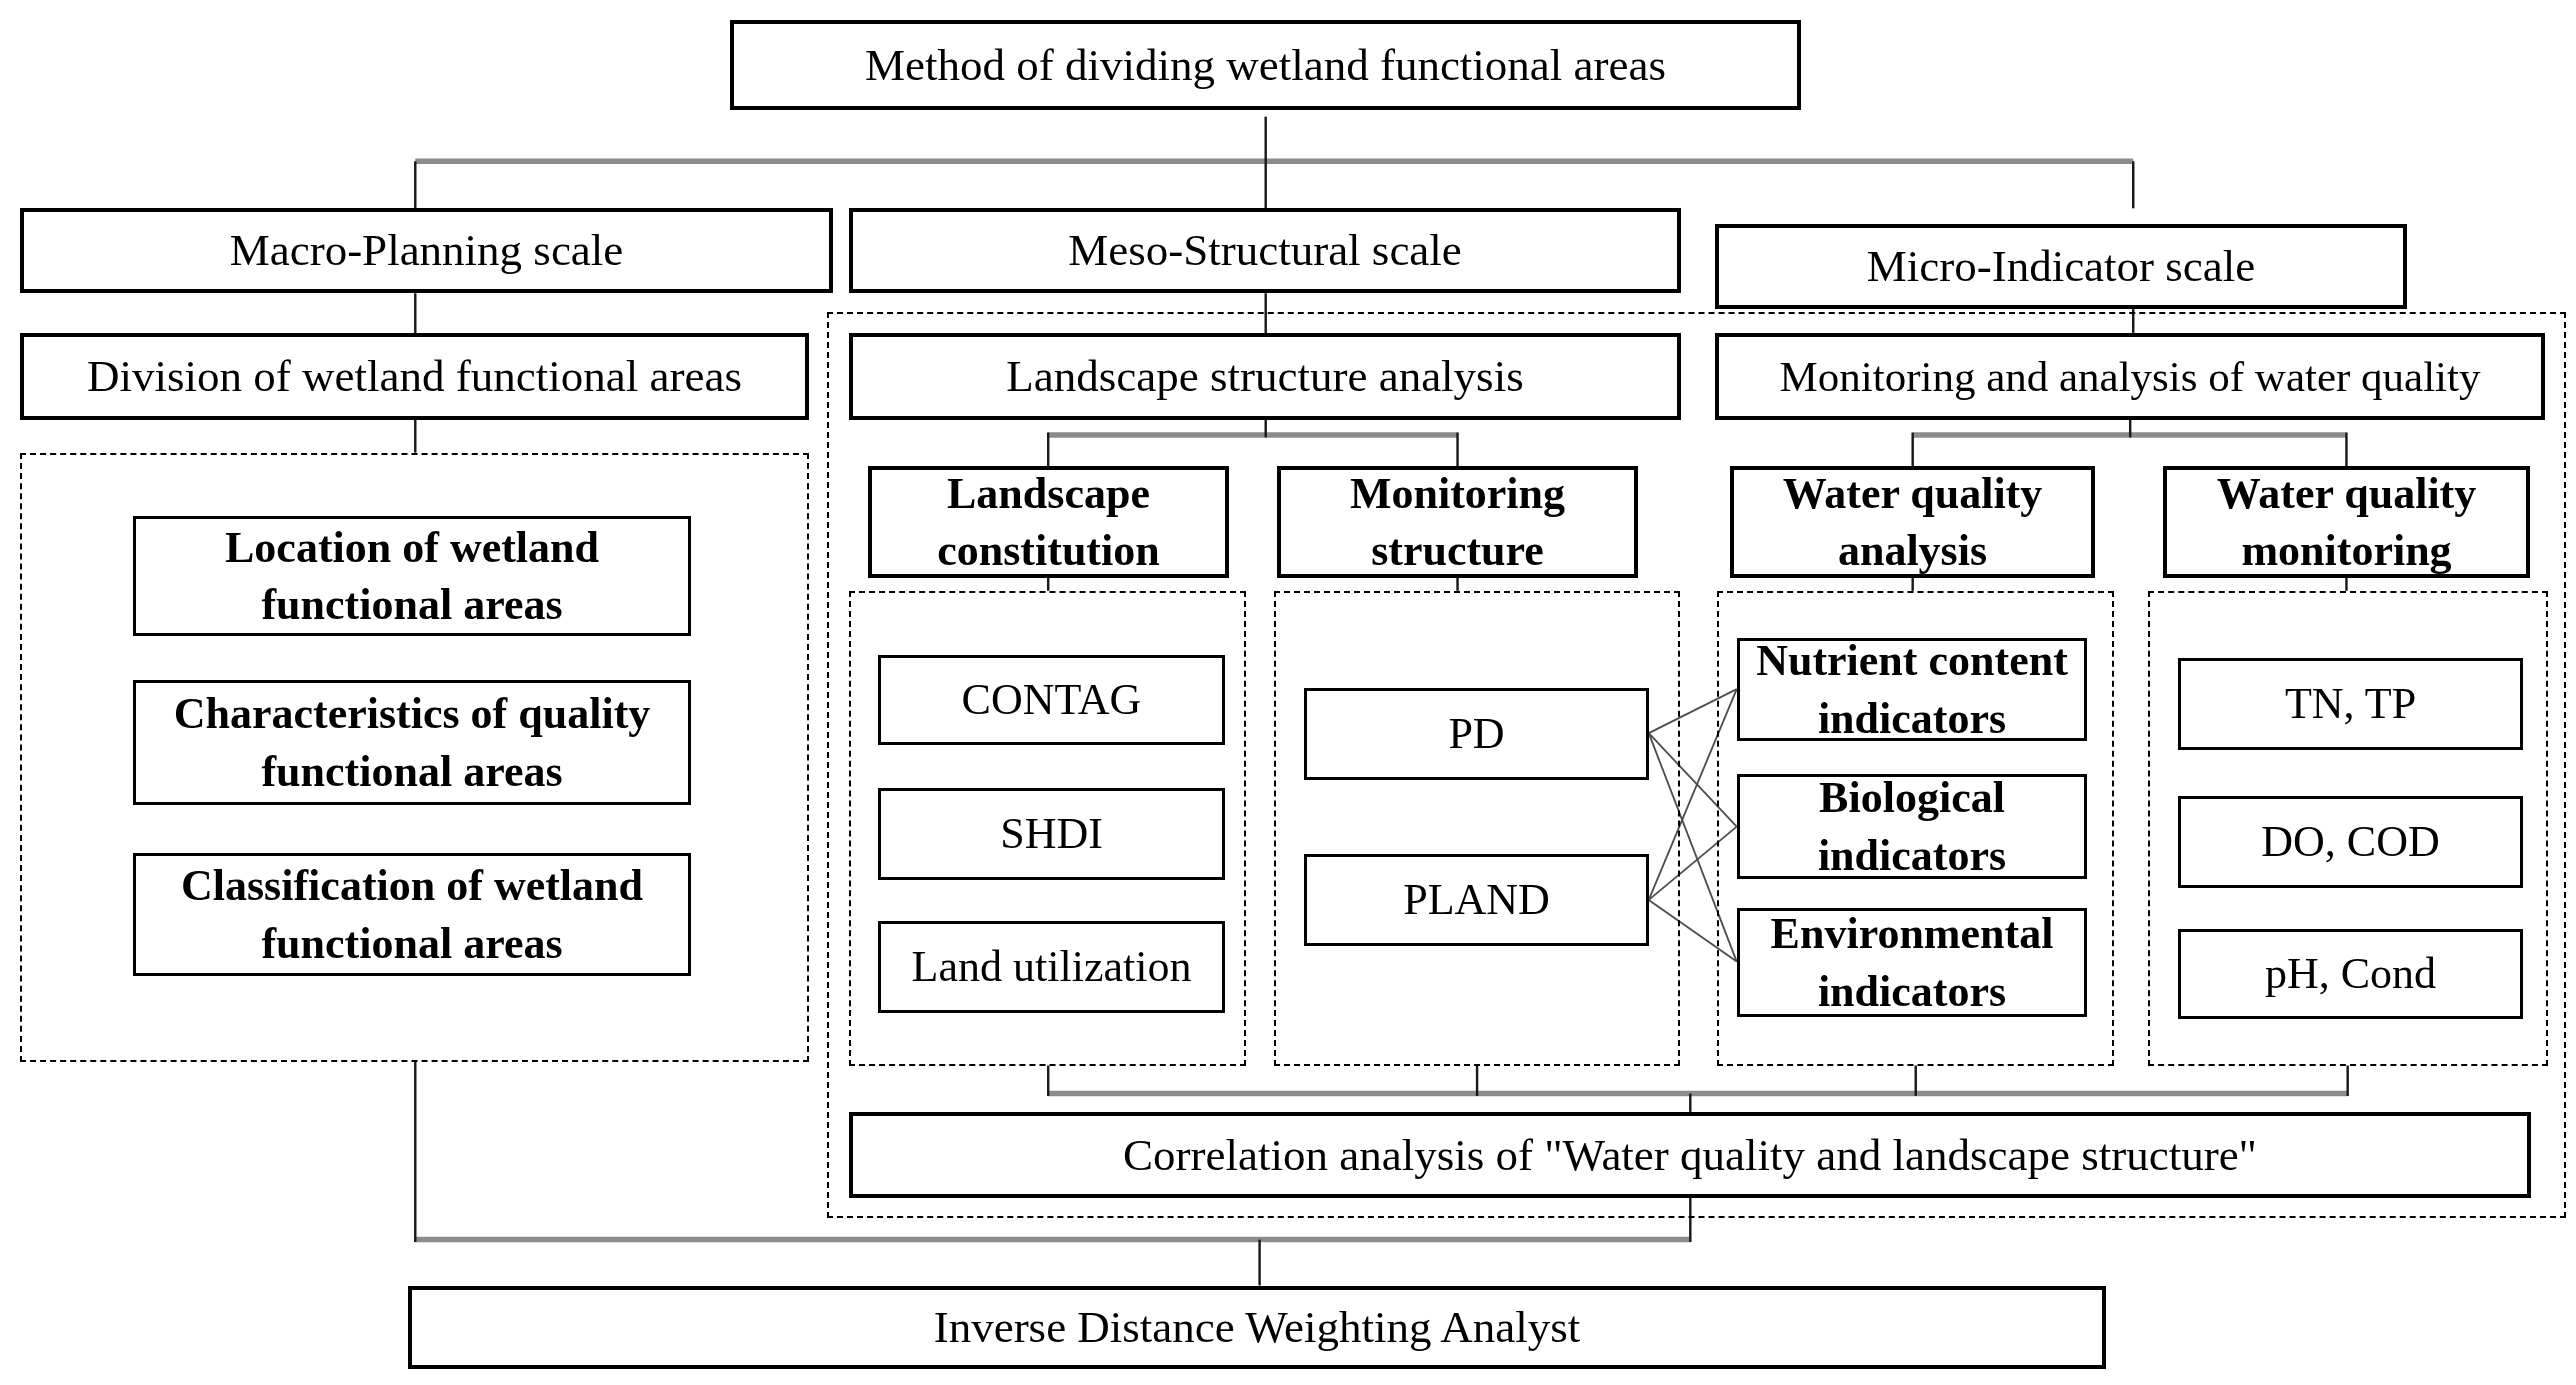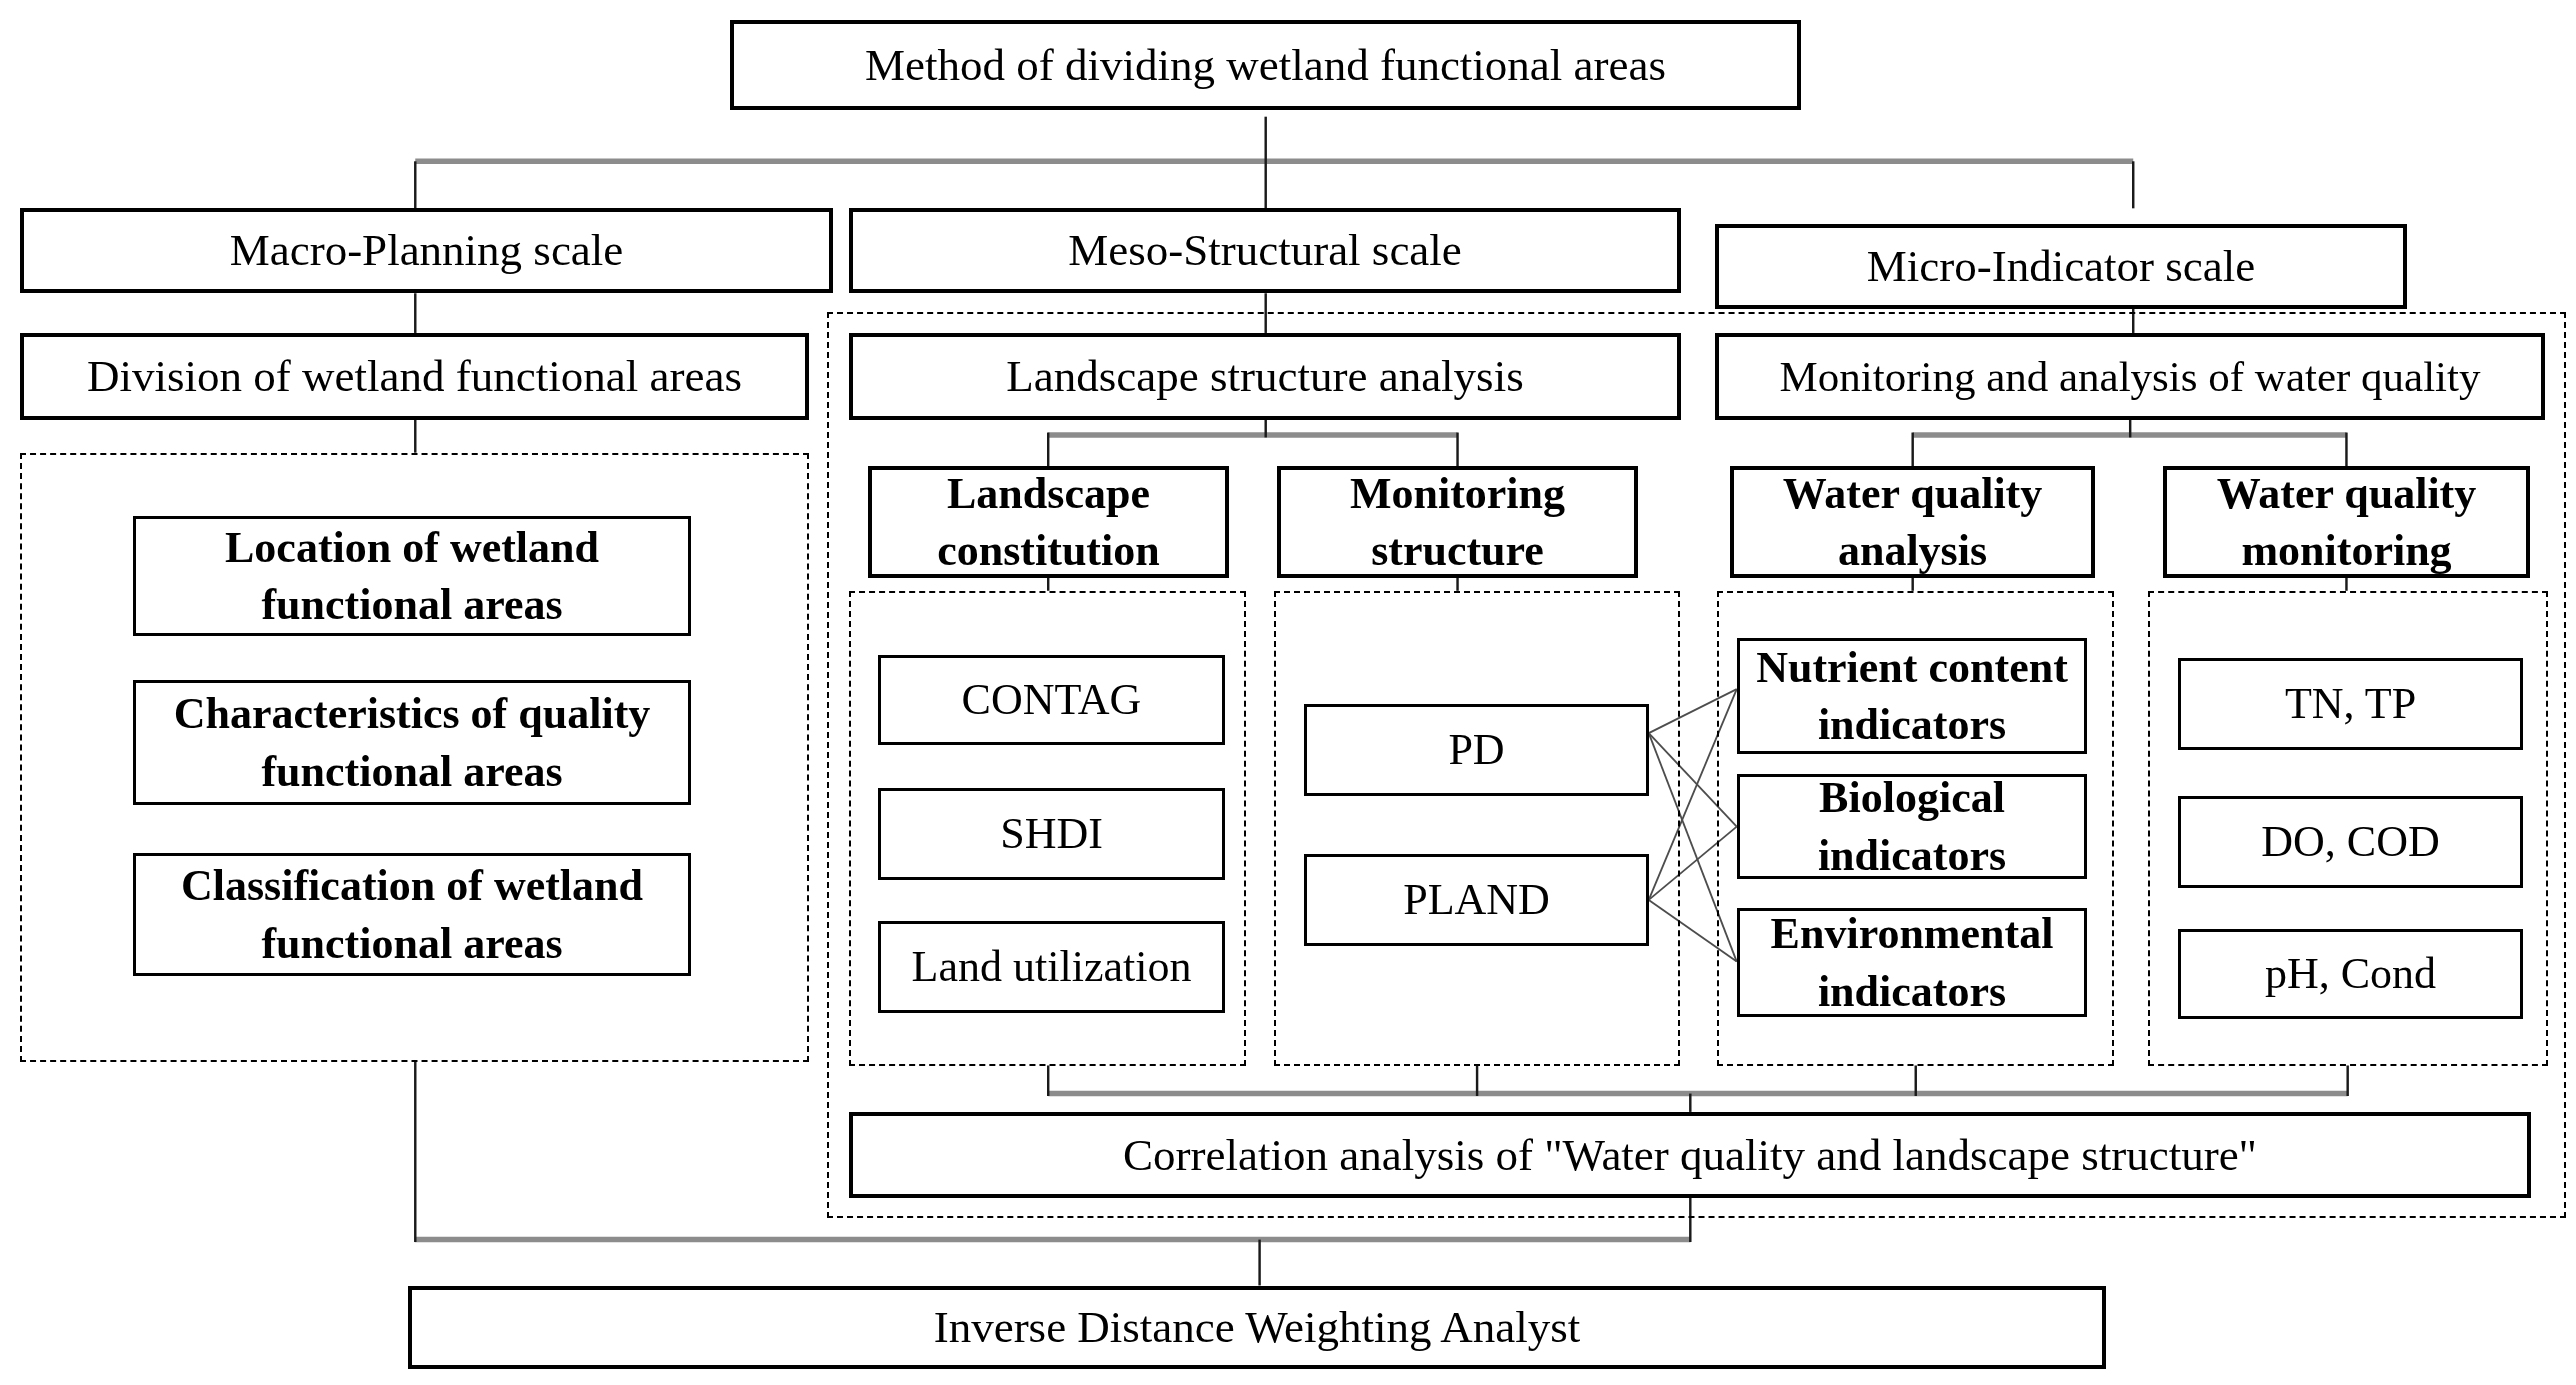--- a/index.html
+++ b/index.html
@@ -90,24 +90,24 @@
   <div class="box t-md pad" style="left:868px;top:466px;width:361px;height:112px">Landscape constitution</div>
   <div class="box t-md pad" style="left:1277px;top:466px;width:361px;height:112px">Monitoring structure</div>
 
   <div class="box t-md pad" style="left:1730px;top:466px;width:365px;height:112px">Water quality analysis</div>
   <div class="box t-md pad" style="left:2163px;top:466px;width:367px;height:112px">Water quality monitoring</div>
 
   <div class="box inner t-md nowrap" style="left:878px;top:655px;width:347px;height:90px">CONTAG</div>
   <div class="box inner t-md nowrap" style="left:878px;top:788px;width:347px;height:92px">SHDI</div>
   <div class="box inner t-md nowrap" style="left:878px;top:921px;width:347px;height:92px">Land utilization</div>
 
-  <div class="box inner t-md nowrap" style="left:1304px;top:704px;width:345px;height:92px">PD</div>
+  <div class="box inner t-md nowrap" style="left:1304px;top:688px;width:345px;height:92px">PD</div>
   <div class="box inner t-md nowrap" style="left:1304px;top:854px;width:345px;height:92px">PLAND</div>
 
-  <div class="box inner t-md pad" style="left:1737px;top:638px;width:350px;height:116px">Nutrient content indicators</div>
+  <div class="box inner t-md pad" style="left:1737px;top:638px;width:350px;height:103px">Nutrient content indicators</div>
   <div class="box inner t-md pad" style="left:1737px;top:774px;width:350px;height:105px">Biological indicators</div>
   <div class="box inner t-md pad" style="left:1737px;top:908px;width:350px;height:109px">Environmental indicators</div>
 
   <div class="box inner t-md nowrap" style="left:2178px;top:658px;width:345px;height:92px">TN, TP</div>
   <div class="box inner t-md nowrap" style="left:2178px;top:796px;width:345px;height:92px">DO, COD</div>
   <div class="box inner t-md nowrap" style="left:2178px;top:929px;width:345px;height:90px">pH, Cond</div>
 
   <div class="box t-lg nowrap" style="left:849px;top:1112px;width:1682px;height:86px">Correlation analysis of "Water quality and landscape structure"</div>
   <div class="box t-lg nowrap" style="left:408px;top:1286px;width:1698px;height:83px">Inverse Distance Weighting Analyst</div>
 

